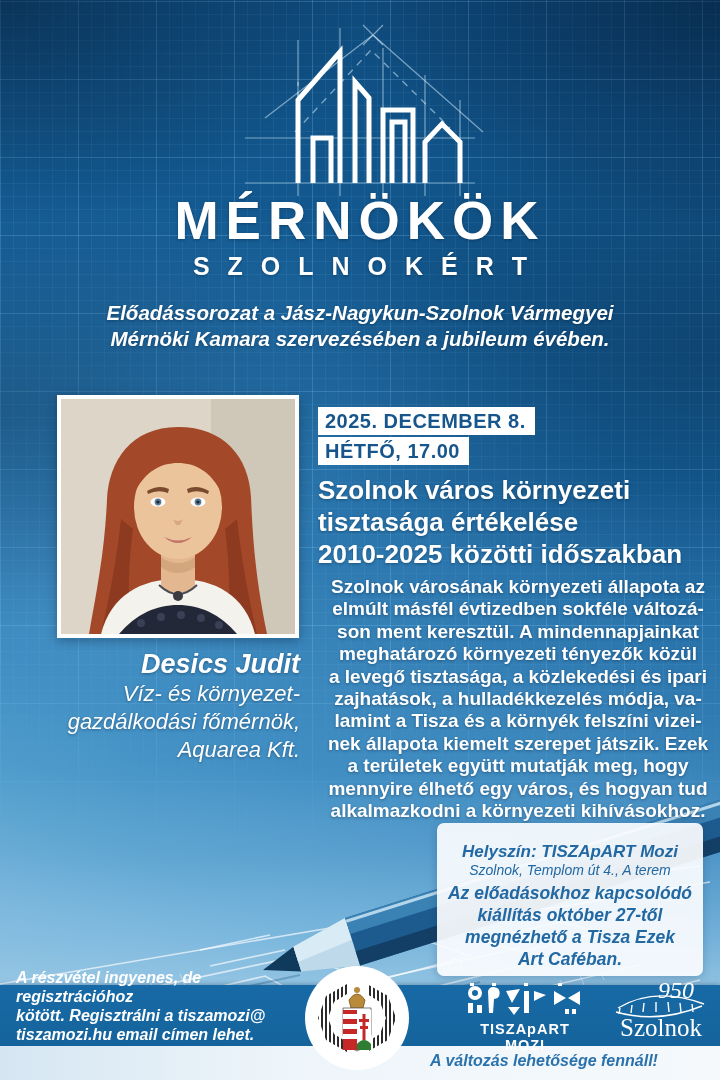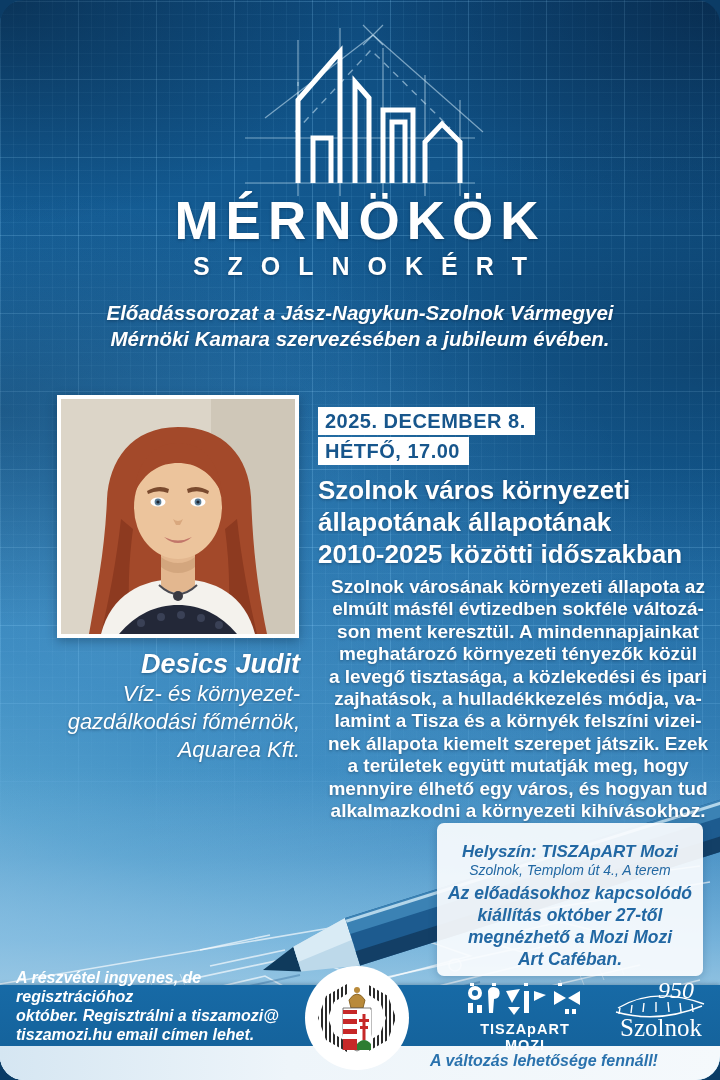--- a/index.html
+++ b/index.html
@@ -3,21 +3,20 @@
 <meta charset="utf-8">
 <style>
   html,body{margin:0;padding:0;background:#0b3c66;}
   .poster{
     position:relative;width:720px;height:1080px;overflow:hidden;
     font-family:"Liberation Sans",sans-serif;color:#fff;
     background:
       radial-gradient(900px 700px at 16% 58%, rgba(125,192,234,0.32), rgba(125,192,234,0) 62%),
       radial-gradient(760px 520px at 88% 74%, rgba(140,200,238,0.28), rgba(140,200,238,0) 65%),
       linear-gradient(200deg,#0c4170 0%,#115489 20%,#155f98 38%,#1a69a4 54%,#2a7cb5 68%,#4e9cc9 80%,#8ec2e0 92%,#bcdaee 100%);
-    border-radius: 24px;
   }
   .grid{
     position:absolute;left:0;top:0;width:720px;height:860px;pointer-events:none;
     background:
       repeating-linear-gradient(0deg, rgba(130,200,245,0.20) 0 1px, transparent 1px 78px),
       repeating-linear-gradient(90deg, rgba(130,200,245,0.20) 0 1px, transparent 1px 78px),
       repeating-linear-gradient(0deg, rgba(120,190,235,0.09) 0 1px, transparent 1px 13px),
       repeating-linear-gradient(90deg, rgba(120,190,235,0.09) 0 1px, transparent 1px 13px);
     -webkit-mask-image:linear-gradient(180deg,#000 75%,transparent 100%);
     mask-image:linear-gradient(180deg,#000 75%,transparent 100%);
@@ -226,21 +225,21 @@
     <div class="speaker-role">Aquarea Kft.</div>
   </div>
 
   <div class="badges">
     <div class="badge">2025. DECEMBER 8.</div>
     <div class="badge">HÉTFŐ, 17.00</div>
   </div>
 
   <div class="lecture-title shadowed">
     <div>Szolnok város környezeti</div>
-    <div>állapotának állapotának</div>
+    <div>tisztasága értékelése</div>
     <div>2010-2025 közötti időszakban</div>
   </div>
 
   <div class="lecture-desc shadowed">
     <div>Szolnok városának környezeti állapota az</div>
     <div>elmúlt másfél évtizedben sokféle változá-</div>
     <div>son ment keresztül. A mindennapjainkat</div>
     <div>meghatározó környezeti tényezők közül</div>
     <div>a levegő tisztasága, a közlekedési és ipari</div>
     <div>zajhatások, a hulladékkezelés módja, va-</div>
@@ -250,31 +249,31 @@
     <div>mennyire élhető egy város, és hogyan tud</div>
     <div>alkalmazkodni a környezeti kihívásokhoz.</div>
   </div>
 
   <div class="venue">
     <div class="venue-line1">Helyszín: TISZApART Mozi</div>
     <div class="venue-line2">Szolnok, Templom út 4., A terem</div>
     <div class="venue-note">
       <div>Az előadásokhoz kapcsolódó</div>
       <div>kiállítás október 27-től</div>
-      <div>megnézhető a Mozi Mozi</div>
+      <div>megnézhető a Tisza Ezek</div>
       <div>Art Caféban.</div>
     </div>
   </div>
 
   <div class="band"></div>
   <div class="strip"></div>
 
   <div class="reg">
     <div>A részvétel ingyenes, de regisztrációhoz</div>
-    <div>október. Regisztrálni a tiszamozi@</div>
+    <div>kötött. Regisztrálni a tiszamozi@</div>
     <div>tiszamozi.hu email címen lehet.</div>
   </div>
 
   <div class="chamber">
     <svg width="104" height="104" viewBox="0 0 104 104">
       <defs>
         <pattern id="hatch" width="4" height="4" patternUnits="userSpaceOnUse">
           <rect width="4" height="4" fill="#fff"></rect>
             <rect width="2" height="4" fill="#2b2b2b"></rect>
         </pattern>

